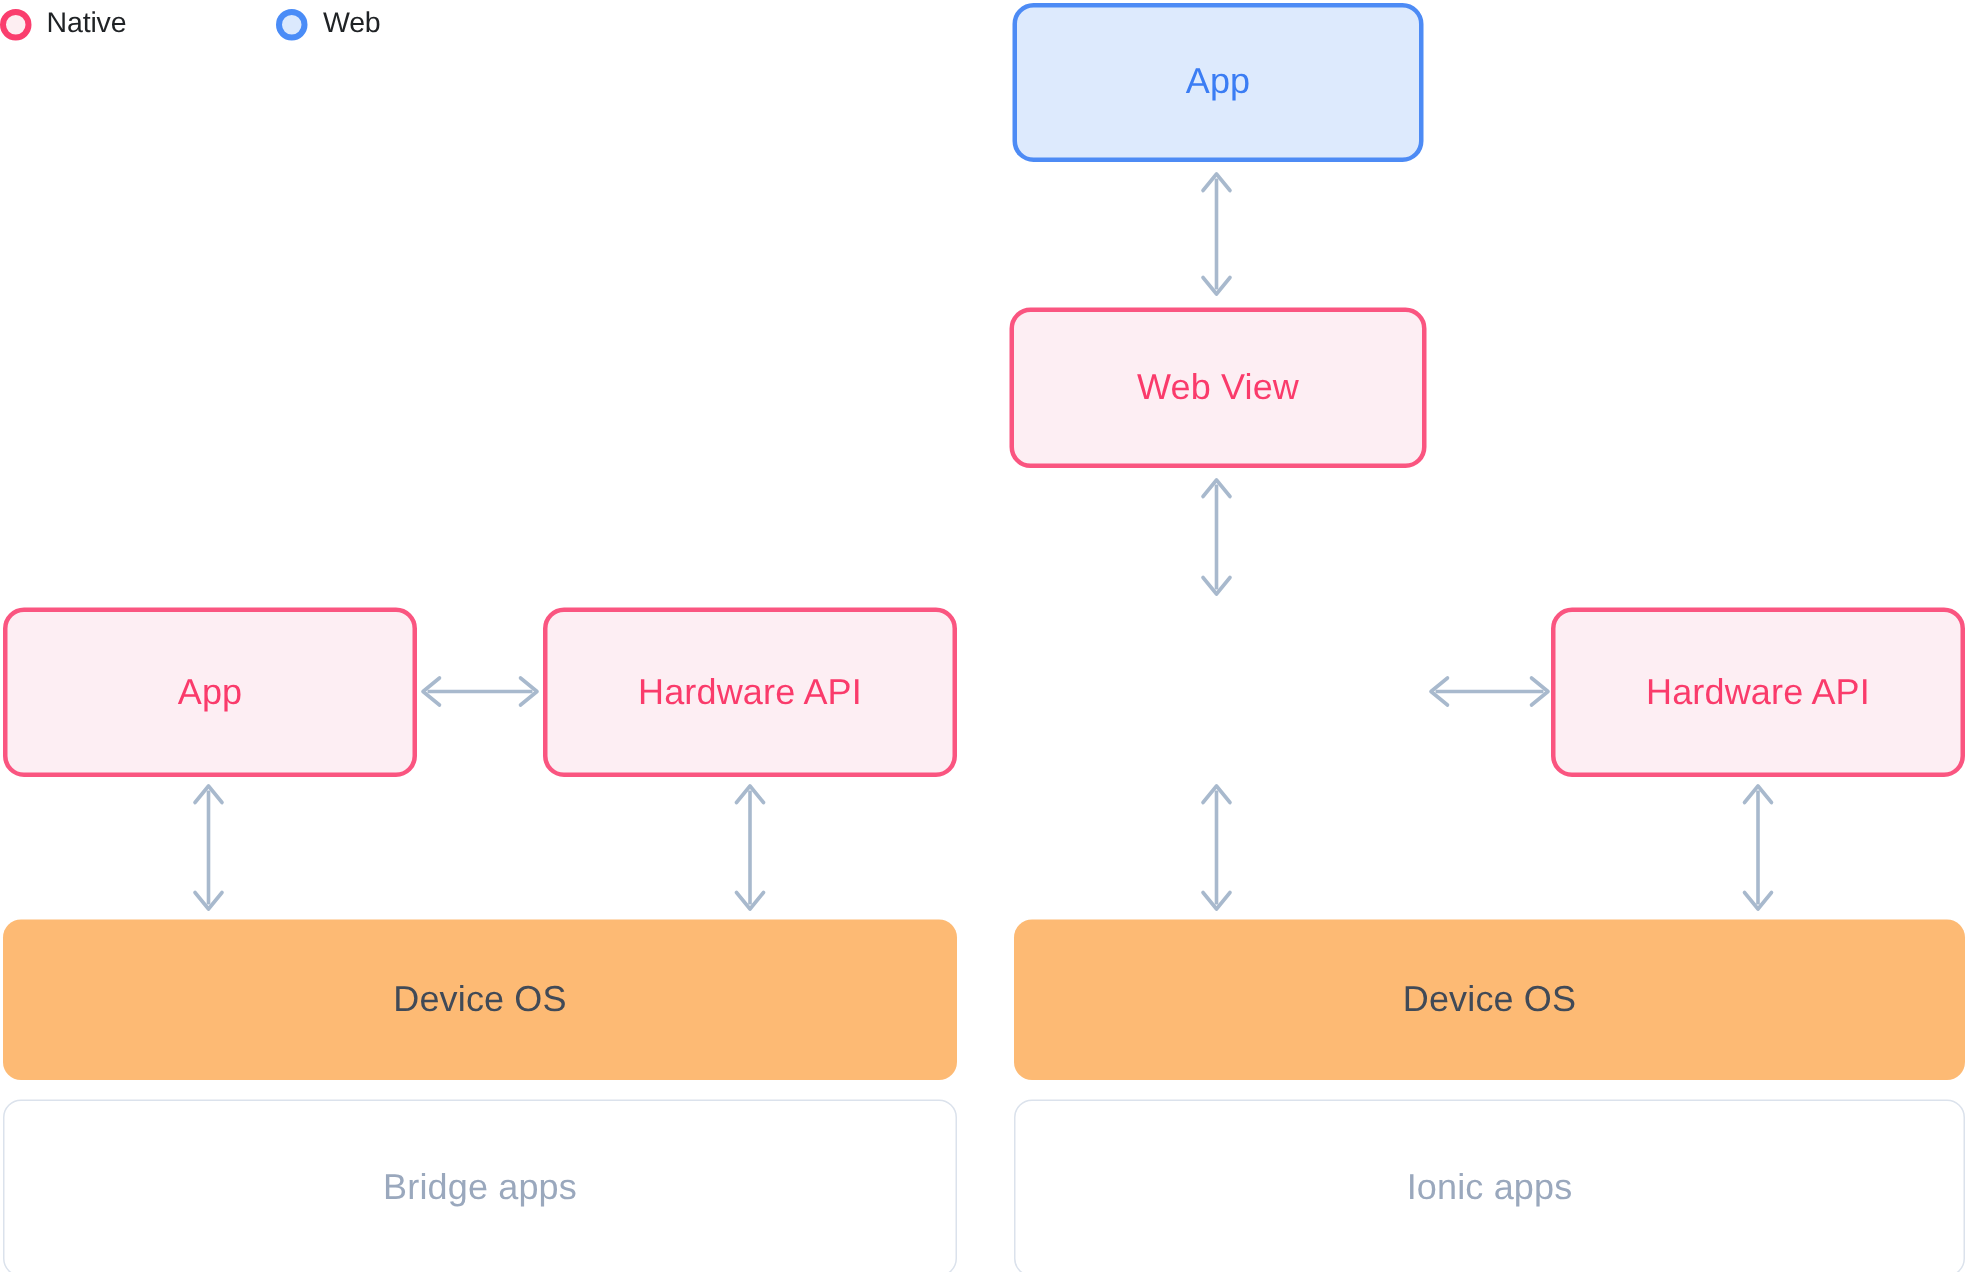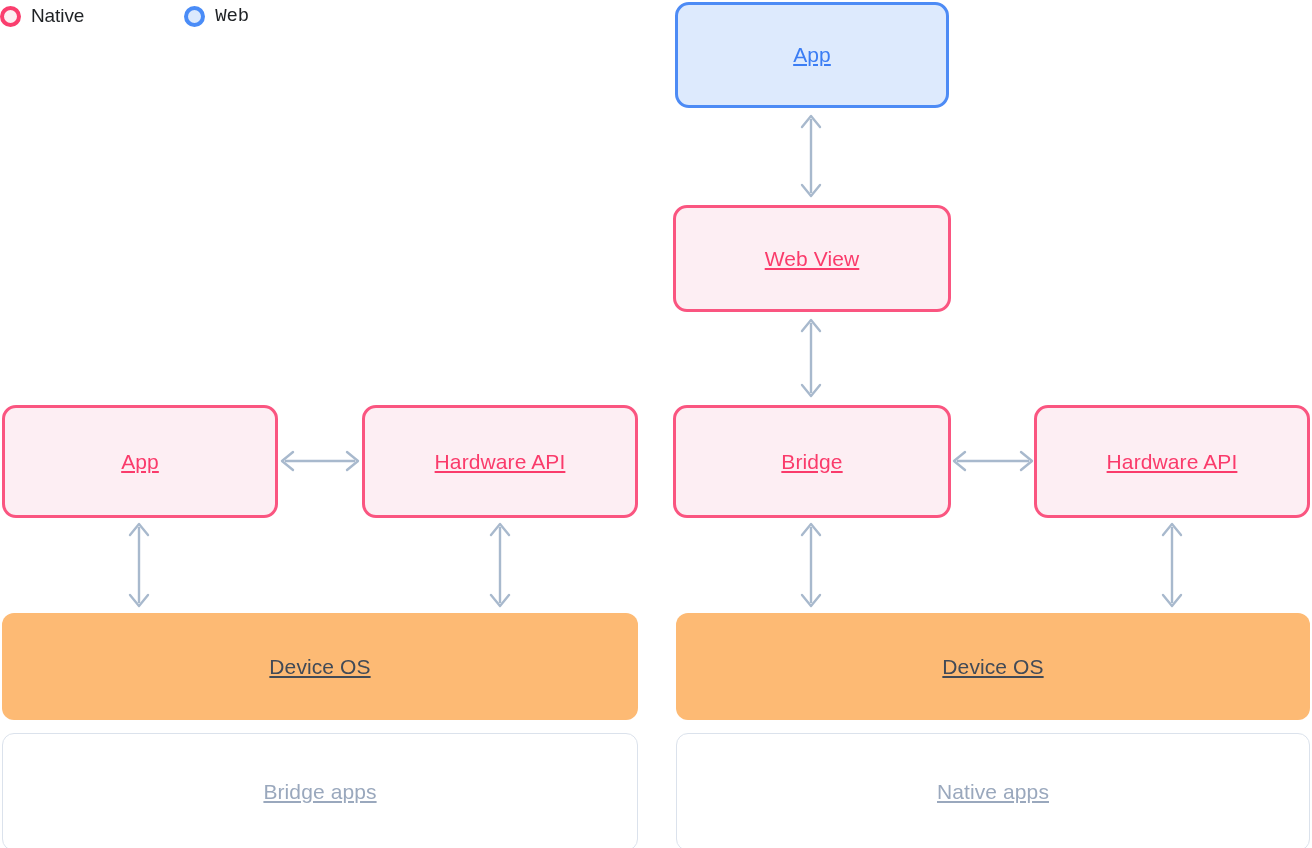--- a/index.html
+++ b/index.html
@@ -27,21 +27,21 @@
     left: 0px;
     top: 0px;
     display: flex;
     align-items: center;
     height: 32px;
   }
   .legend-item {
     display: flex;
     align-items: center;
   }
-  .legend-item + .legend-item { margin-left: 100px; font-family: Liberation Mono, monospace; }
+  .legend-item + .legend-item { margin-left: 100px; }
   .legend-dot {
     width: 13px;
     height: 13px;
     border-radius: 50%;
     box-sizing: content-box;
     margin-right: 10px;
     display: inline-block;
   }
   .legend-dot.native {
     border: 4px solid #fa3e6e;
@@ -59,24 +59,23 @@
   }
 
   
   .box {
     position: absolute;
     box-sizing: border-box;
     display: flex;
     align-items: center;
     justify-content: center;
     border-radius: 14px;
-    font-size: 21px;
+    font-size: 24px;
     letter-spacing: 0.1px;
     white-space: nowrap;
-    text-decoration: underline;
   }
   .box.pink {
     background: #fdeef3;
     border: 3px solid #fa5580;
     color: #fa3b6b;
   }
   .box.blue {
     background: #ddeafd;
     border: 3px solid #4d8bf5;
     color: #3b7df4;
@@ -187,37 +186,34 @@
   </div>
 
   <div class="box pink" style="left:2px; top:405px; width:276px; height:113px;">
     <span>App</span>
   </div>
 
   <div class="box pink" style="left:362px; top:405px; width:276px; height:113px;">
     <span>Hardware API</span>
   </div>
 
-  <div class="box pink" style="left:673px; top:405px; width:278px; height:113px;">
-    <span>Bridge</span>
-  </div>
 
   <div class="box pink" style="left:1034px; top:405px; width:276px; height:113px;">
     <span>Hardware API</span>
   </div>
 
   <div class="box os" style="left:2px; top:613px; width:636px; height:107px;">
     <span>Device OS</span>
   </div>
 
   <div class="box os" style="left:676px; top:613px; width:634px; height:107px;">
     <span>Device OS</span>
   </div>
 
   <div class="box outline" style="left:2px; top:733px; width:636px; height:118px;">
     <span>Bridge apps</span>
   </div>
 
   <div class="box outline" style="left:676px; top:733px; width:634px; height:118px;">
-    <span>Native apps</span>
+    <span>Ionic apps</span>
   </div>
 
 </div>
 
 </body></html>

